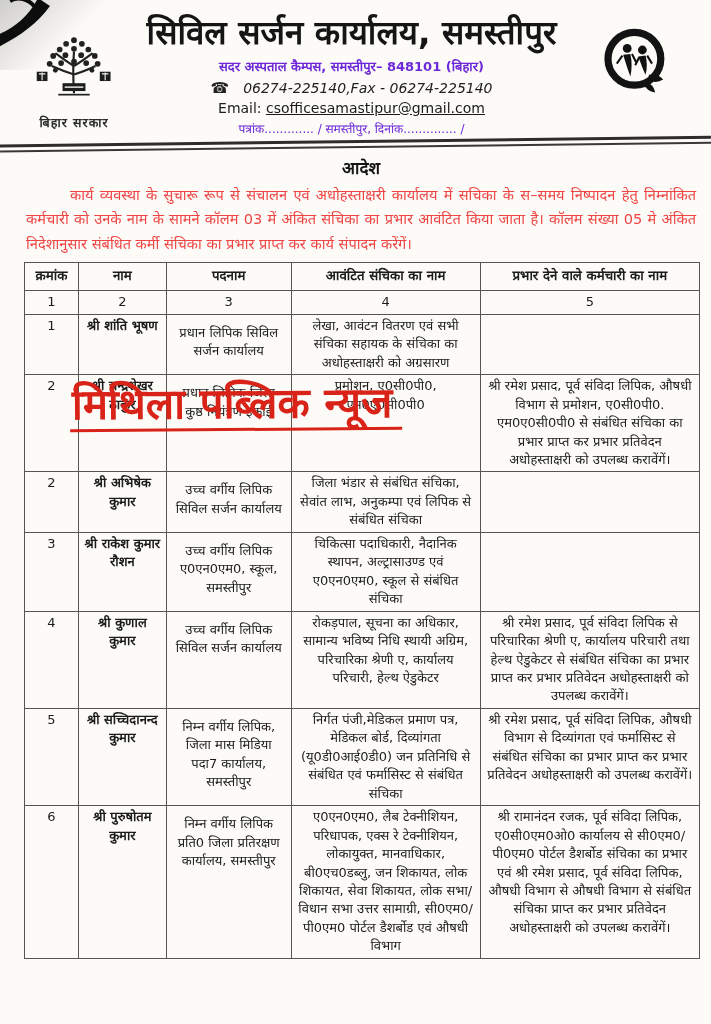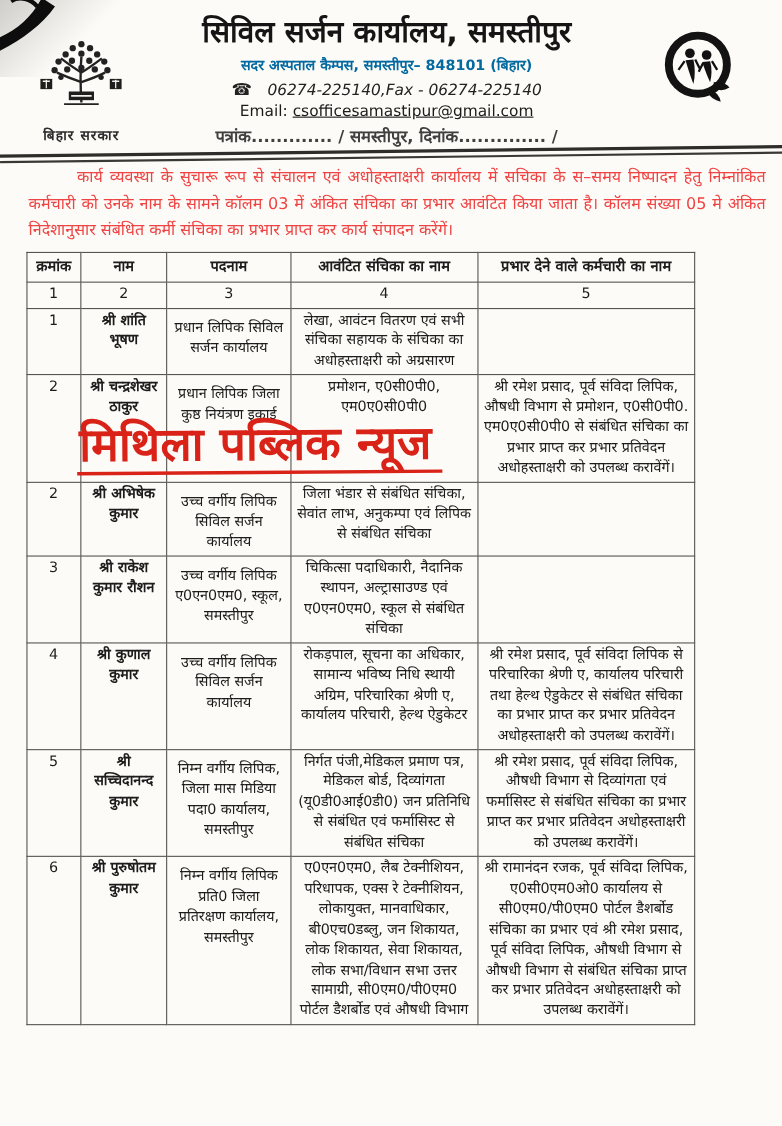--- a/index.html
+++ b/index.html
@@ -14,36 +14,36 @@
   .corner-mark{position:absolute;top:-4px;left:-6px;width:84px;height:62px;}
   
   .header{display:flex;align-items:flex-start;padding:8px 12px 0 18px;}
   .logo-block{width:112px;text-align:center;flex:0 0 auto;}
   .logo-block.left{margin-top:22px;}
   .logo-block.right{margin-top:14px;width:126px;}
   .logo-caption{font-size:12.5px;font-weight:bold;color:#2b2b2b;letter-spacing:1px;margin-top:-2px;}
   .logo-caption.two-line{line-height:1.25;margin-top:-16px;}
   .logo-caption .l2{display:block;padding-left:16px;}
   .head-center{flex:1 1 auto;text-align:center;padding-top:6px;}
-  .office-title{font-size:27px;font-weight:bold;color:#151515;margin:0;line-height:1.15;}
-  .office-address{font-size:13px;font-weight:bold;color:#0369a1;margin-top:5px;}
+  .office-title{font-size:33px;font-weight:bold;color:#151515;margin:0;line-height:1.15;}
+  .office-address{font-size:13px;font-weight:bold;color:#6d28d9;margin-top:5px;}
   .phone-line{font-size:14px;color:#222;margin-top:4px;font-style:italic;}
   .phone-line .glyph{font-size:15px;margin-right:14px;}
   .email-line{font-size:14px;color:#1b1b1b;margin-top:3px;}
   .email-line .addr{text-decoration:underline;text-align:right;}
-  .ref-line{font-size:15px;font-weight:bold;color:#404040;margin-top:4px;}
+  .ref-line{font-size:12px;font-weight:normal;color:#6d28d9;margin-top:4px;}
   .double-rule{margin-top:4px;transform:rotate(-0.7deg);transform-origin:40% 50%;}
   .double-rule .a{height:3px;background:#2e2d2b;}
   .double-rule .b{height:2px;background:#393835;margin-top:3px;}
   
   .main{padding:4px 13px 0 24px;}
   .order-heading{font-size:17px;font-weight:bold;text-align:center;margin:3px 0 4px 0;color:#161616;}
   .order-body{font-size:14.6px;line-height:1.68;text-align:justify;text-indent:44px;margin:0 2px 6px 2px;color:#ef4444;}
   
-  table.order-table{border-collapse:collapse;width:608px;table-layout:fixed;}
+  table.order-table{border-collapse:collapse;width:676px;table-layout:fixed;}
   .order-table th,.order-table td{border:1px solid #57554f;vertical-align:top;text-align:center;
     padding:2px 5px;font-size:13px;line-height:1.42;color:#1c1c1c;word-wrap:break-word;}
   .order-table th{font-size:13.3px;font-weight:bold;padding:4px 3px;}
   .order-table .numrow td{font-size:13px;padding:2px;}
   .order-table td.c-name{font-weight:bold;}
   .order-table td.c-desig{padding-top:9px;}
   
   .watermark{position:absolute;left:70px;top:380px;z-index:5;
     font-size:42px;font-weight:bold;line-height:1.12;
     border-bottom:3px solid;padding:0 10px 1px 2px;transform:rotate(-0.4deg);white-space:nowrap;}
@@ -127,20 +127,21 @@
       </svg>
     </div>
   </div>
 
   <div class="double-rule">
     <div class="a"></div>
       <div class="b"></div>
   </div>
 
   <div class="main">
+    <h2 class="order-heading">आदेश</h2>
     <p class="order-body">कार्य व्यवस्था के सुचारू रूप से संचालन एवं अधोहस्ताक्षरी कार्यालय में सचिका के स–समय निष्पादन हेतु निम्नांकित कर्मचारी को उनके नाम के सामने कॉलम 03 में अंकित संचिका का प्रभार आवंटित किया जाता है। कॉलम संख्या 05 मे अंकित निदेशानुसार संबंधित कर्मी संचिका का प्रभार प्राप्त कर कार्य संपादन करेंगें।</p>
 
     <table class="order-table">
       <colgroup>
         <col style="width:8%">
           <col style="width:13%">
           <col style="width:18.5%">
           <col style="width:28%">
           <col style="width:32.5%">
       </colgroup>
@@ -192,21 +193,21 @@
           <tr>
       <td class="c-sno">4</td>
       <td class="c-name">श्री कुणाल कुमार</td>
       <td class="c-desig">उच्च वर्गीय लिपिक सिविल सर्जन कार्यालय</td>
       <td class="c-files">रोकड़पाल, सूचना का अधिकार, सामान्य भविष्य निधि स्थायी अग्रिम, परिचारिका श्रेणी ए, कार्यालय परिचारी, हेल्थ ऐडुकेटर</td>
       <td class="c-handover">श्री रमेश प्रसाद, पूर्व संविदा लिपिक से परिचारिका श्रेणी ए, कार्यालय परिचारी तथा हेल्थ ऐडुकेटर से संबंधित संचिका का प्रभार प्राप्त कर प्रभार प्रतिवेदन अधोहस्ताक्षरी को उपलब्ध करावेंगें।</td>
     </tr>
           <tr>
       <td class="c-sno">5</td>
       <td class="c-name">श्री सच्चिदानन्द कुमार</td>
-      <td class="c-desig">निम्न वर्गीय लिपिक, जिला मास मिडिया पदा0 कार्यालय, समस्तीपुर</td>
+      <td class="c-desig">निम्न वर्गीय लिपिक, जिला मास मिडिया पदा7 कार्यालय, समस्तीपुर</td>
       <td class="c-files">निर्गत पंजी,मेडिकल प्रमाण पत्र, मेडिकल बोर्ड, दिव्यांगता (यू0डी0आई0डी0) जन प्रतिनिधि से संबंधित एवं फर्मासिस्ट से संबंधित संचिका</td>
       <td class="c-handover">श्री रमेश प्रसाद, पूर्व संविदा लिपिक, औषधी विभाग से दिव्यांगता एवं फर्मासिस्ट से संबंधित संचिका का प्रभार प्राप्त कर प्रभार प्रतिवेदन अधोहस्ताक्षरी को उपलब्ध करावेंगें।</td>
     </tr>
           <tr>
       <td class="c-sno">6</td>
       <td class="c-name">श्री पुरुषोतम कुमार</td>
       <td class="c-desig">निम्न वर्गीय लिपिक प्रति0 जिला प्रतिरक्षण कार्यालय, समस्तीपुर</td>
       <td class="c-files">ए0एन0एम0, लैब टेक्नीशियन, परिधापक, एक्स रे टेक्नीशियन, लोकायुक्त, मानवाधिकार, बी0एच0डब्लु, जन शिकायत, लोक शिकायत, सेवा शिकायत, लोक सभा/विधान सभा उत्तर सामाग्री, सी0एम0/पी0एम0 पोर्टल डैशर्बोड एवं औषधी विभाग</td>
       <td class="c-handover">श्री रामानंदन रजक, पूर्व संविदा लिपिक, ए0सी0एम0ओ0 कार्यालय से सी0एम0/पी0एम0 पोर्टल डैशर्बोड संचिका का प्रभार एवं श्री रमेश प्रसाद, पूर्व संविदा लिपिक, औषधी विभाग से औषधी विभाग से संबंधित संचिका प्राप्त कर प्रभार प्रतिवेदन अधोहस्ताक्षरी को उपलब्ध करावेंगें।</td>
     </tr>

